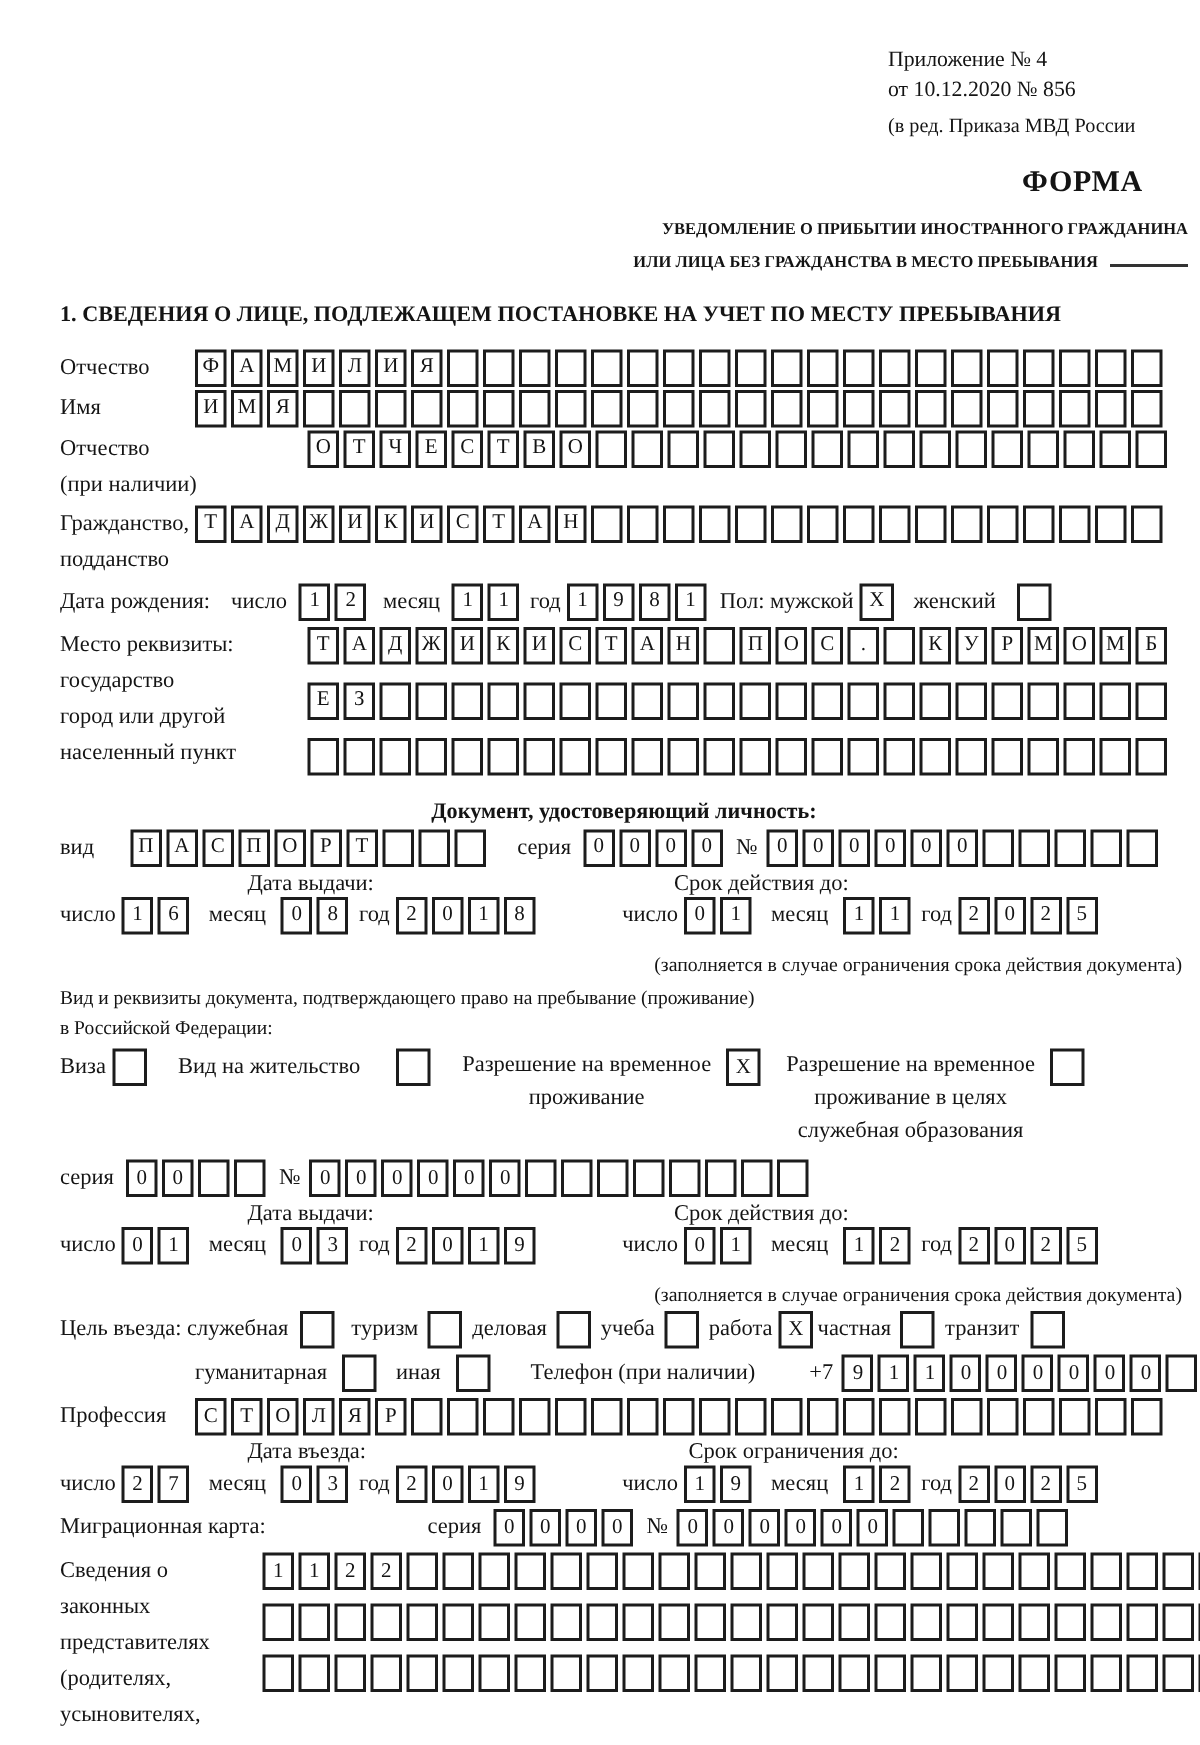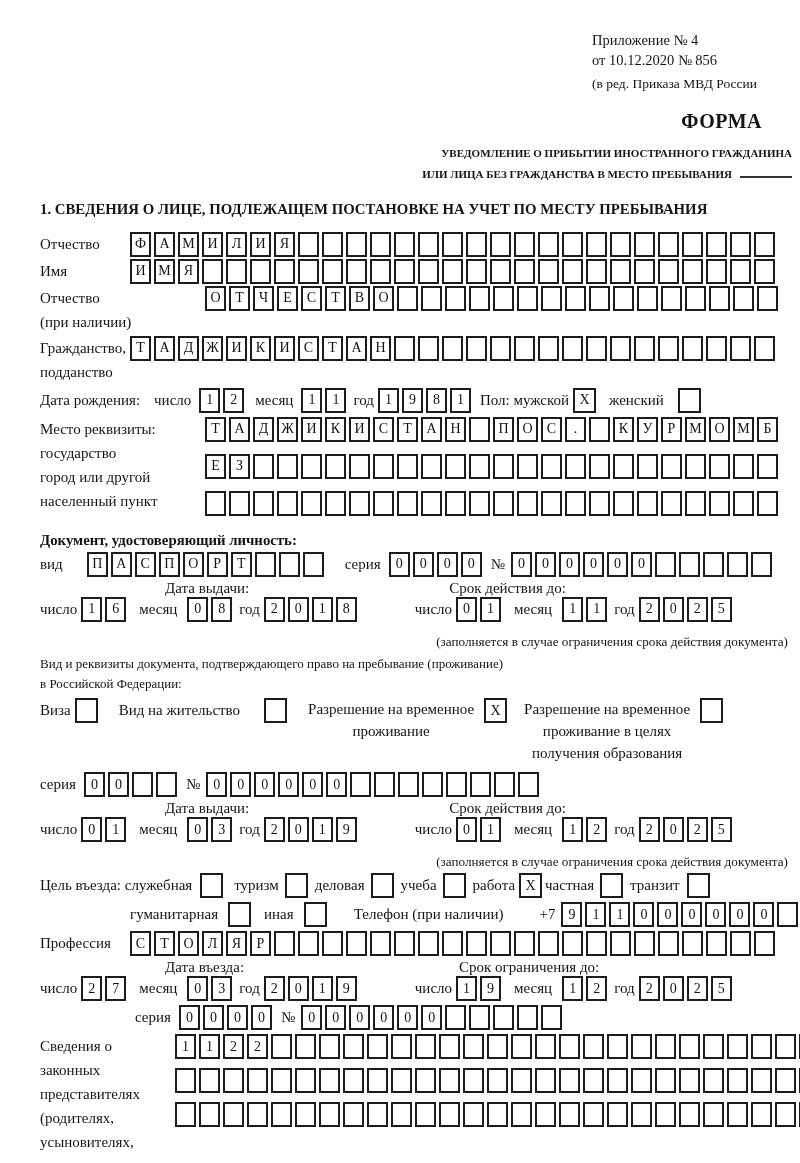--- a/index.html
+++ b/index.html
@@ -25,21 +25,21 @@
     font-size:14px;background:#fff;
   }
   .checkbox .cell{width:19px;}
   .w90{width:90px;} .w165{width:165px;} .w150{width:150px;} .w135{width:135px;}
   .ml4{margin-left:4px;} .ml6{margin-left:6px;} .ml8{margin-left:8px;} .ml10{margin-left:10px;text-align:right;}
   .ml14{margin-left:14px;} .ml18{margin-left:18px;} .ml24{margin-left:24px;} .ml36{margin-left:36px;}
   .ml55{margin-left:55px;} .ml90{margin-left:90px;} .ml95{margin-left:95px;}
   .mt4{margin-top:4px;} .mt8{margin-top:8px;}
   .subhead-row{display:flex;font-size:15px;margin-top:3px;}
   .caption{font-size:13.2px;text-align:right;padding-right:4px;margin-top:12px;margin-bottom:3px;}
-  .doc-head{text-align:left;font-weight:bold;font-size:14.8px;margin:4px 0 3px 0;}
+  .doc-head{text-align:center;font-weight:bold;font-size:14.8px;margin:4px 0 3px 0;}
   .para{font-size:13px;line-height:1.55;margin-top:4px;}
   .center-lbl{font-size:15px;line-height:22px;text-align:center;flex:none;}
   .cells-col .row{margin-bottom:12px;}
   .reps-col .row{margin-bottom:9px;}
 </style>
 </head>
 <body>
 
 <div class="hdr-note">
   <div>Приложение № 4</div>
@@ -419,21 +419,21 @@
   <div class="center-lbl ml18">
     <div>Разрешение на временное</div>
     <div>проживание</div>
   </div>
   <span class="cells checkbox ml10">
       <span class="cell">X</span>
     </span>
   <div class="center-lbl ml14">
     <div>Разрешение на временное</div>
     <div>проживание в целях</div>
-    <div>получения образования</div>
+    <div>служебная образования</div>
   </div>
   <span class="cells checkbox ml10">
       <span class="cell"></span>
     </span>
 </div>
 
 <div class="row mt8">
   <span class="lbl">серия</span>
   <span class="cells ml8">
       <span class="cell">0</span>
@@ -629,20 +629,21 @@
   <span class="lbl ml4">год</span>
   <span class="cells ml4">
       <span class="cell">2</span>
       <span class="cell">0</span>
       <span class="cell">2</span>
       <span class="cell">5</span>
     </span>
 </div>
 
 <div class="row mt4">
+  <span class="lbl w150">Миграционная карта:</span>
   <span class="lbl ml95">серия</span>
   <span class="cells ml8">
       <span class="cell">0</span>
       <span class="cell">0</span>
       <span class="cell">0</span>
       <span class="cell">0</span>
     </span>
   <span class="lbl ml6">№</span>
   <span class="cells ml6">
       <span class="cell">0</span>

